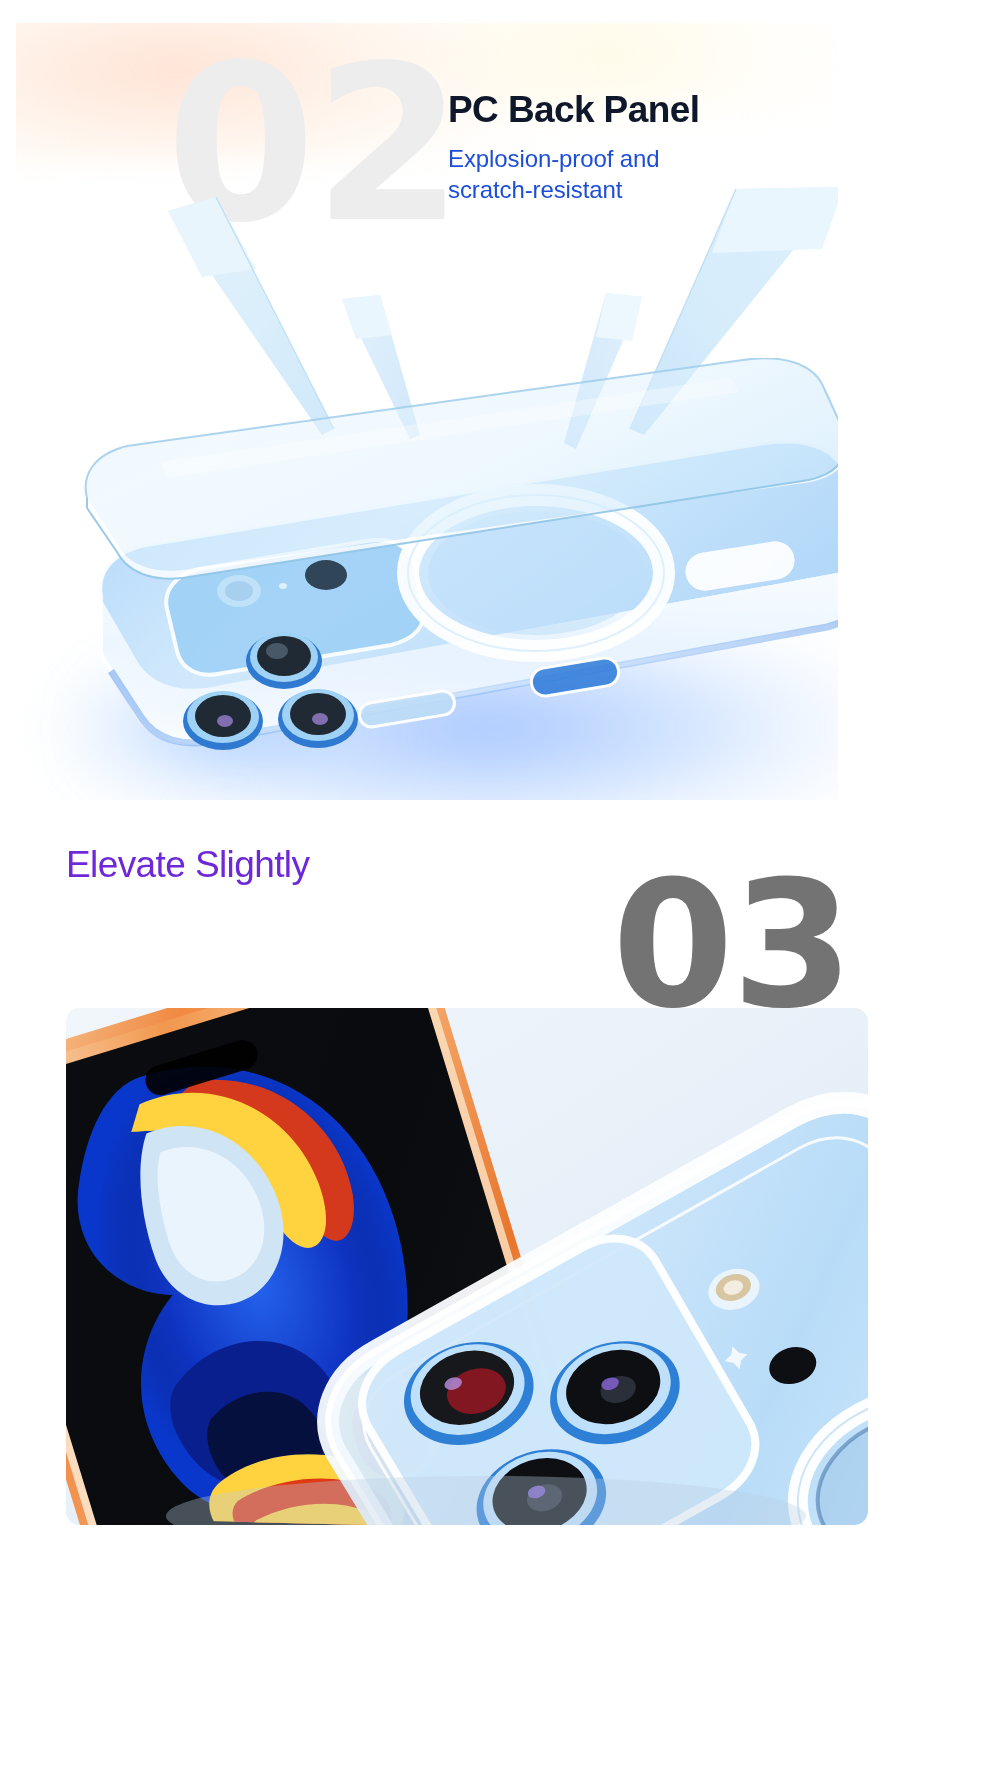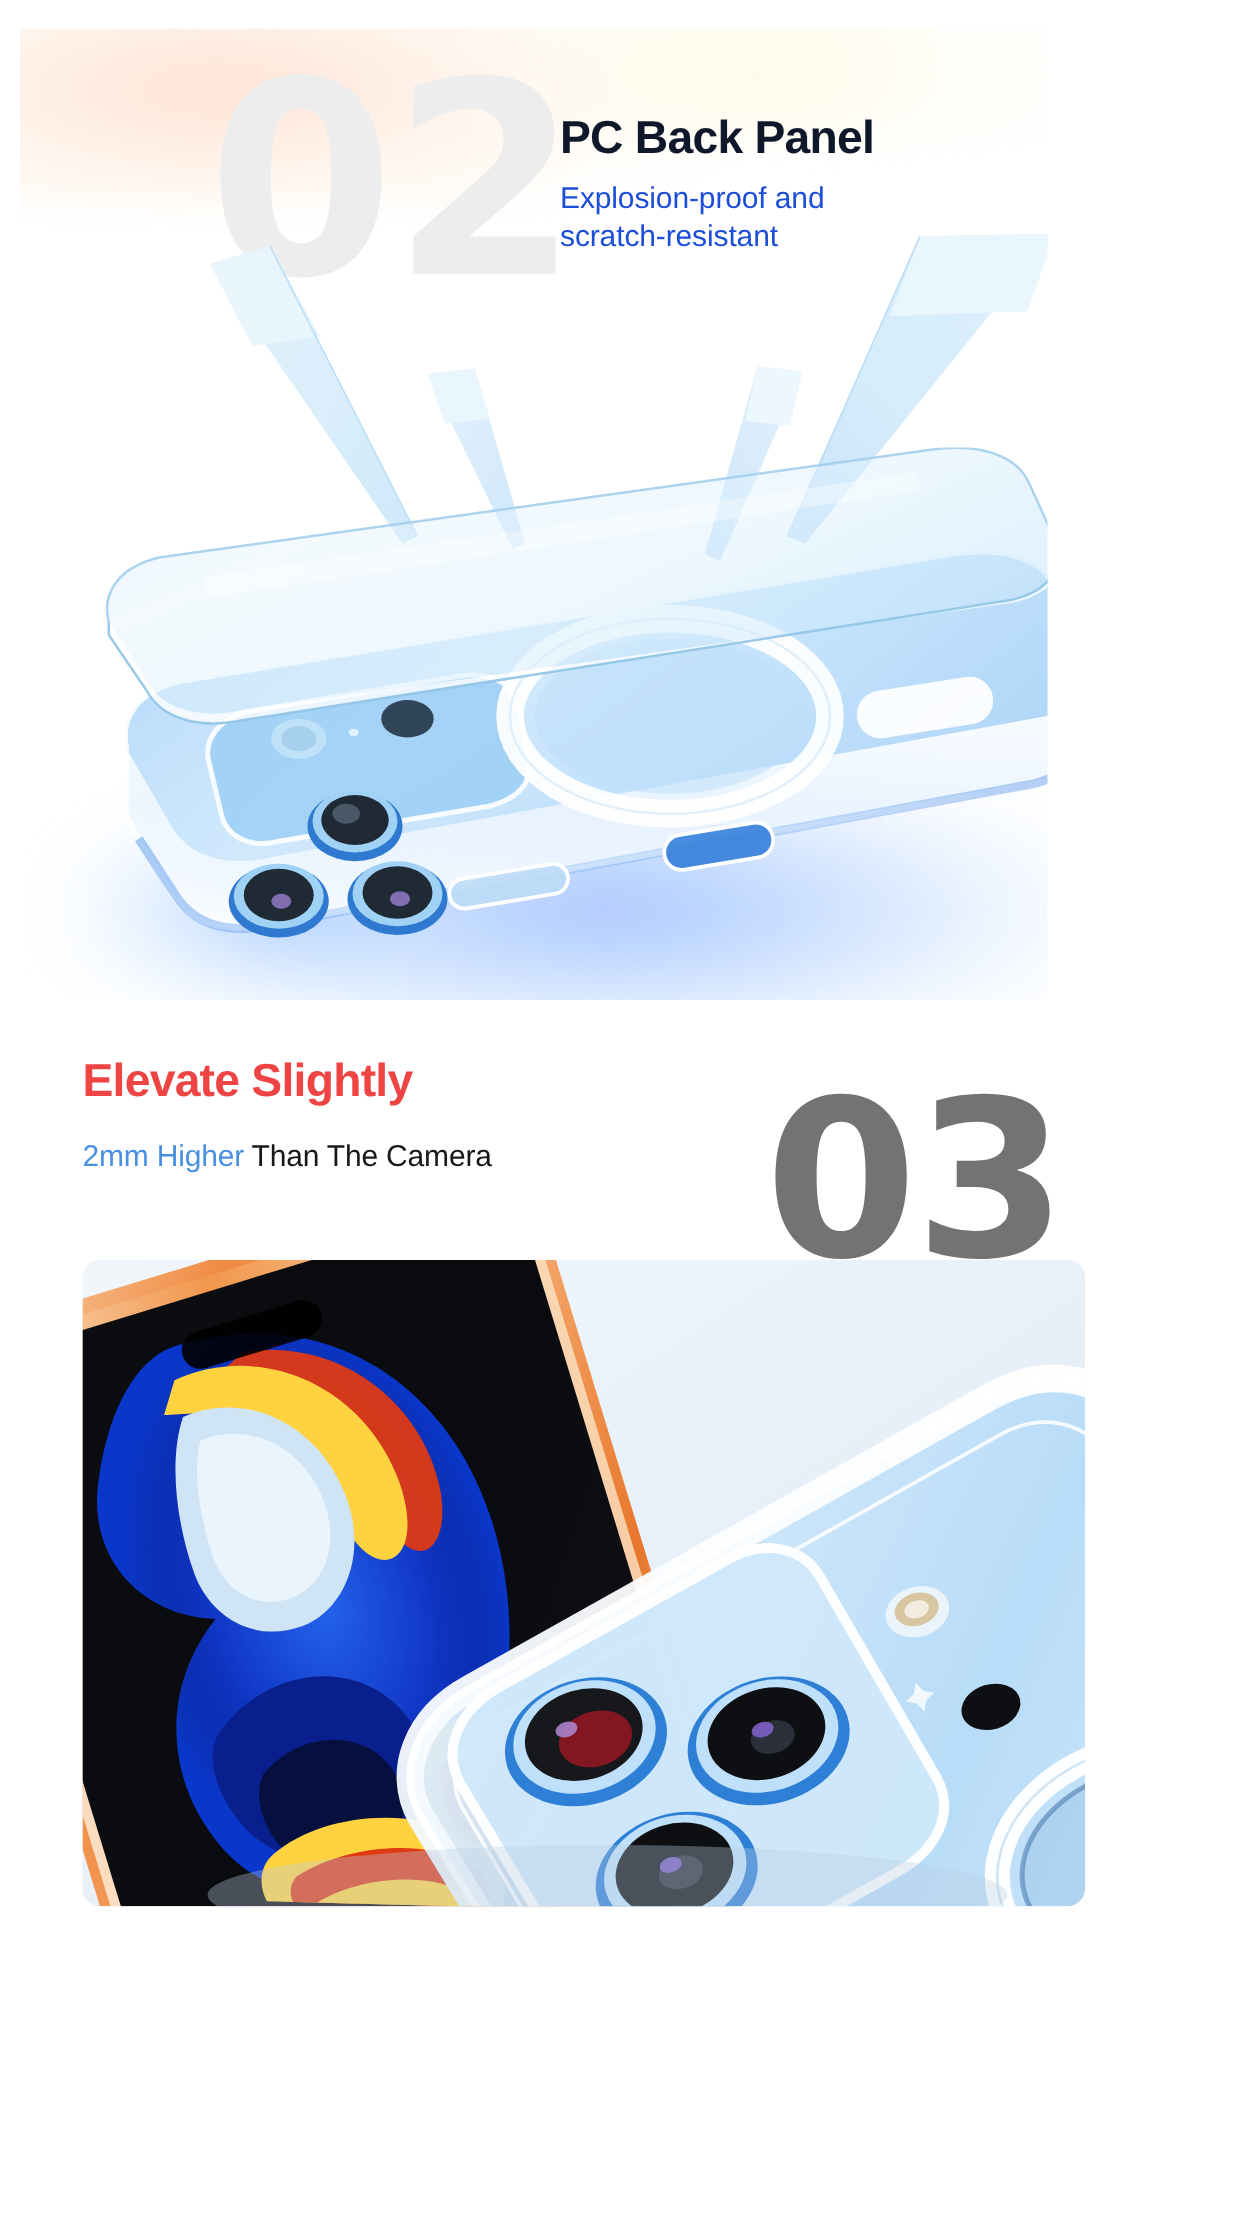--- a/index.html
+++ b/index.html
@@ -55,21 +55,21 @@
   }
   .glow-base2{
     position:absolute;left:25px;top:470px;width:360px;height:170px;
     background:radial-gradient(ellipse at 50% 50%, rgba(120,175,255,.4) 0%, rgba(190,220,255,.16) 50%, rgba(255,255,255,0) 80%);
     filter:blur(18px);
   }
 
   
   .section-03{position:absolute;left:0;top:800px;width:1000px;height:977px;background:#fff;}
   .head-03{position:absolute;left:66px;top:140px;width:620px;}
-  .title-03{font-size:37px;font-weight:700;color:#ef4444;letter-spacing:-.6px;line-height:1.1;margin:0;}
+  .title-03{font-size:37px;font-weight:400;color:#6d28d9;letter-spacing:-.6px;line-height:1.1;margin:0;}
   .lines-03{margin-top:24px;}
   .line-03{font-size:24px;line-height:1.3;color:#17181a;letter-spacing:-.15px;white-space:nowrap;}
   .hl{color:#4a90e2;}
 
   .photo-card{
     position:absolute;left:66px;top:208px;width:802px;height:517px;
     border-radius:14px;overflow:hidden;
     background:linear-gradient(145deg,#eef4fa 0%,#e6eff8 40%,#dfeaf6 70%,#e9f1f9 100%);
   }
 
@@ -263,21 +263,20 @@
   </div>
 </div>
 
 <div class="section-03">
 
   <div class="wm wm-03" style="top:58px;">03</div>
 
   <div class="head-03" style="top:45px;">
     <h2 class="title-03">Elevate Slightly</h2>
     <div class="lines-03">
-      <div class="line-03"><span class="hl">2mm Higher</span><span> Than The Camera</span></div>
     </div>
   </div>
 
   <div class="photo-card">
     <svg width="802" height="517" viewBox="0 0 802 517" style="display:block;">
       <defs>
         <linearGradient id="cardBg" x1="0" y1="0" x2="1" y2="1">
           <stop offset="0%" stop-color="#f1f6fb"></stop>
           <stop offset="45%" stop-color="#e9f1f9"></stop>
           <stop offset="100%" stop-color="#dce9f5"></stop>

